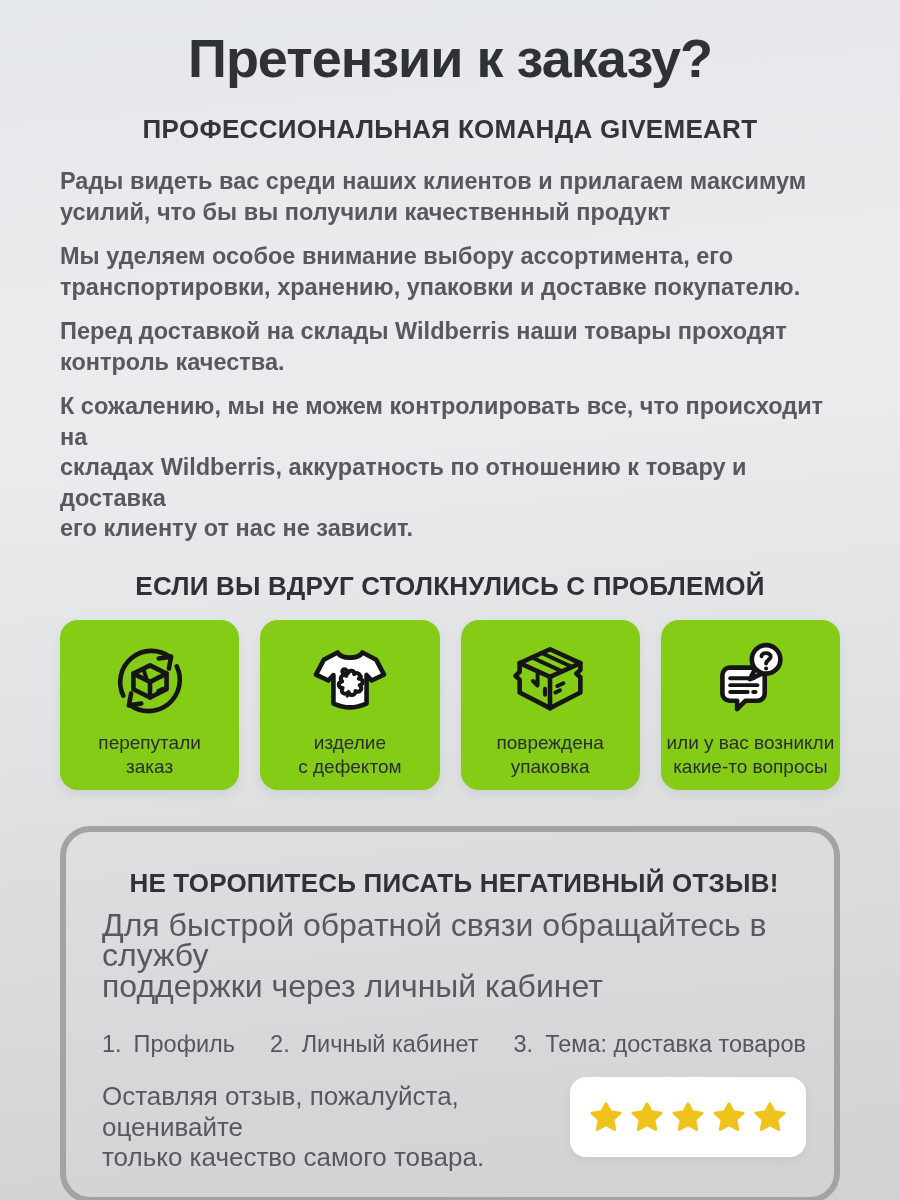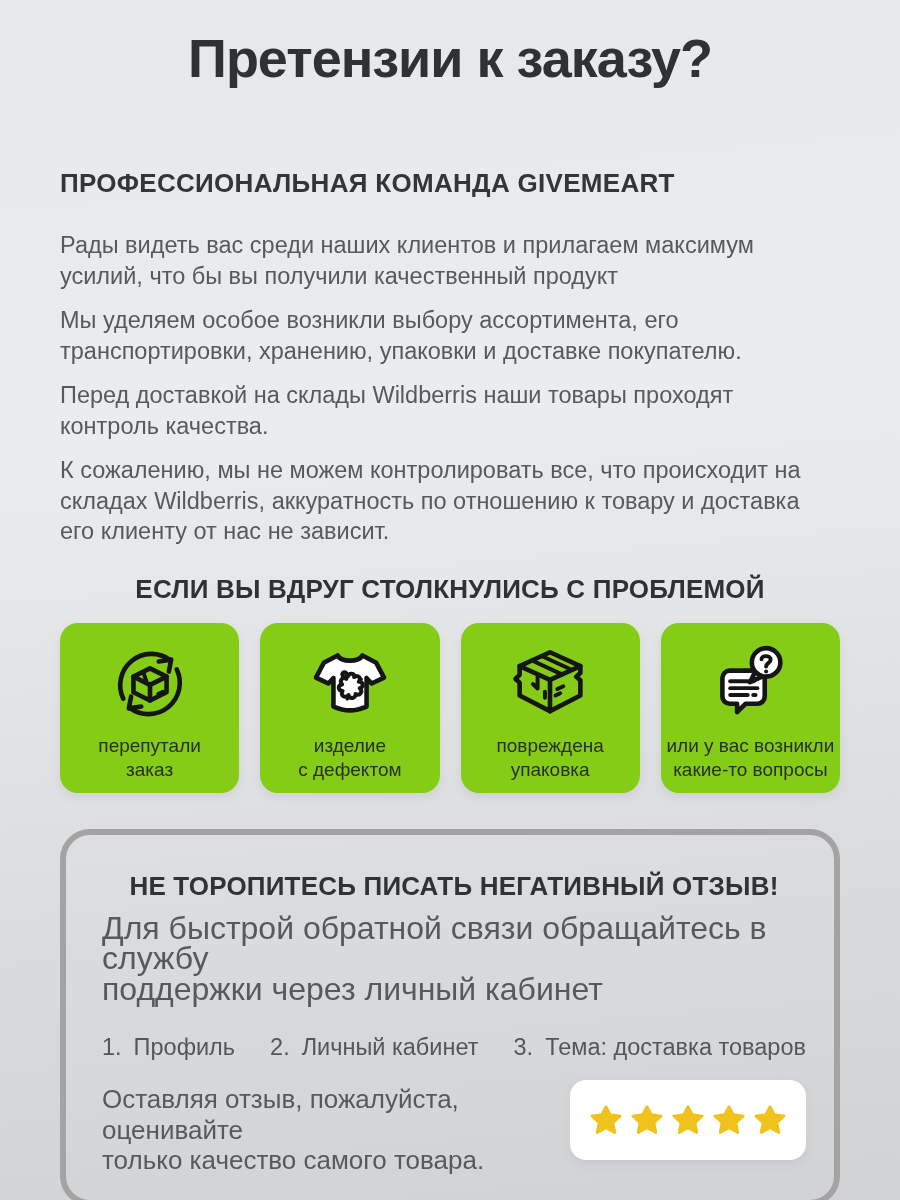--- a/index.html
+++ b/index.html
@@ -12,25 +12,25 @@
   }
   .page { width: 900px; height: 1200px; padding: 0 60px; }
 
   .main-title {
     padding-top: 28px;
     font-size: 54px; line-height: 60px; font-weight: 700;
     letter-spacing: -1px; color: #2f3234; text-align: center;
     white-space: pre-line;
   }
   .subtitle {
-    margin-top: 80px;
+    margin-top: 26px;
     font-size: 26px; line-height: 30px; font-weight: 700;
-    letter-spacing: 0.3px; color: #333638; text-align: left;
-  }
-  .paragraphs { margin-top: 32px; width: 790px; }
+    letter-spacing: 0.3px; color: #333638; text-align: center;
+  }
+  .paragraphs { margin-top: 22px; width: 790px; font-weight: bold; }
   .paragraphs p {
     font-size: 23.5px; line-height: 30.5px;
     color: #57595c; white-space: pre-line; margin-bottom: 14px;
   }
   .problems-heading {
     margin-top: 26px;
     font-size: 26px; line-height: 32px; font-weight: 700;
     letter-spacing: 0.2px; color: #2f3234; text-align: center;
   }
 
@@ -93,21 +93,21 @@
 
 <div class="page">
 
   <h1 class="main-title">Претензии к заказу?</h1>
 
   <div class="subtitle">ПРОФЕССИОНАЛЬНАЯ КОМАНДА GIVEMEART</div>
 
   <div class="paragraphs">
     <p>Рады видеть вас среди наших клиентов и прилагаем максимум
 усилий, что бы вы получили качественный продукт</p>
-    <p>Мы уделяем особое возникли выбору ассортимента, его
+    <p>Мы уделяем особое внимание выбору ассортимента, его
 транспортировки, хранению, упаковки и доставке покупателю.</p>
     <p>Перед доставкой на склады Wildberris наши товары  проходят
 контроль качества.</p>
     <p>К сожалению, мы не можем контролировать все, что происходит на
 складах Wildberris, аккуратность по отношению к товару и доставка
 его клиенту от нас не зависит.</p>
   </div>
 
   <div class="problems-heading">ЕСЛИ ВЫ ВДРУГ СТОЛКНУЛИСЬ С ПРОБЛЕМОЙ</div>
 

